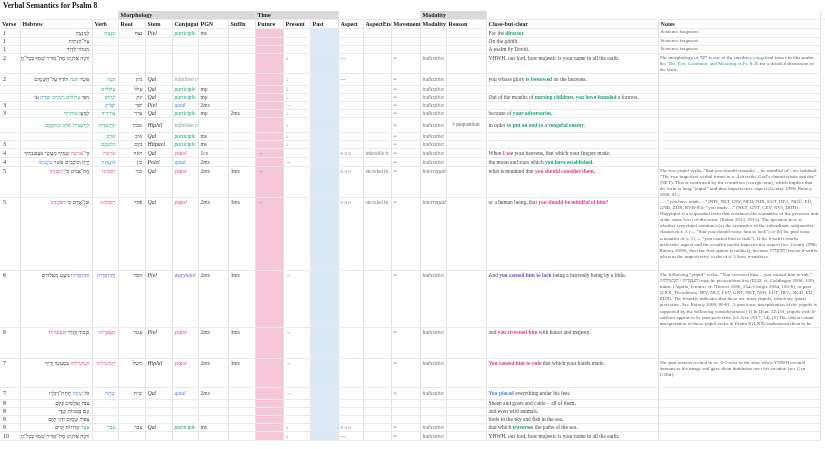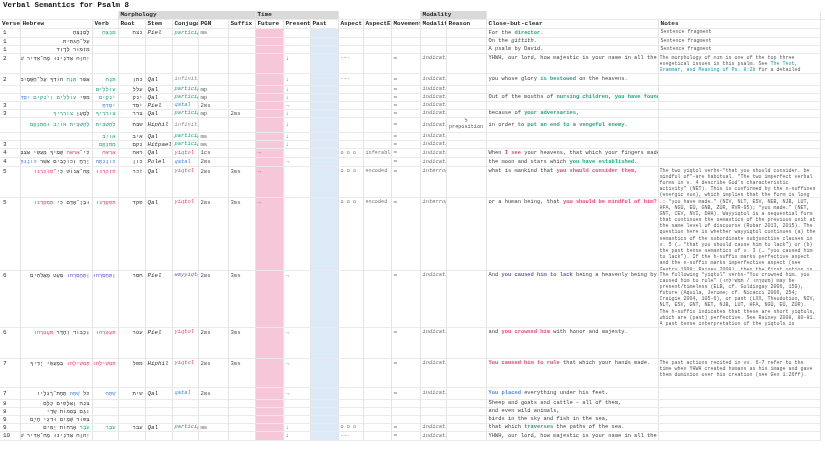--- a/index.html
+++ b/index.html
@@ -1,17 +1,17 @@
 <!DOCTYPE html>
 <html><head>
 <meta charset="utf-8">
 <style>
   html,body{margin:0;padding:0;background:#fff;}
   #app{position:relative;width:825px;height:449px;background:#fff;overflow:hidden;
-       font-family:Liberation Mono, monospace;}
+       font-family:Liberation Serif, serif;}
   .title{position:absolute;top:1px;left:3px;font-size:7.5px;font-weight:bold;color:#111;white-space:nowrap;}
   table{position:absolute;top:11px;left:0;width:825px;border-collapse:collapse;table-layout:fixed;}
   td{border-right:1px solid #e4e4e4;border-bottom:1px solid #eaeaea;padding:0 2px;
      font-size:6px;color:#3c3c3c;vertical-align:middle;overflow:hidden;white-space:nowrap;}
   thead td.gh{background:#d9d9d9;font-weight:bold;color:#222;}
   thead td.gh-blank{background:#fff;}
   thead td.ch{font-weight:bold;color:#222;background:#fff;}
   .c-verse{color:#333;padding-left:3px;}
   .c-heb,.c-verb,.c-root{direction:rtl;text-align:right;font-size:5.5px;color:#333;}
   .c-stem{font-style:italic;font-size:5.8px;color:#333;}

